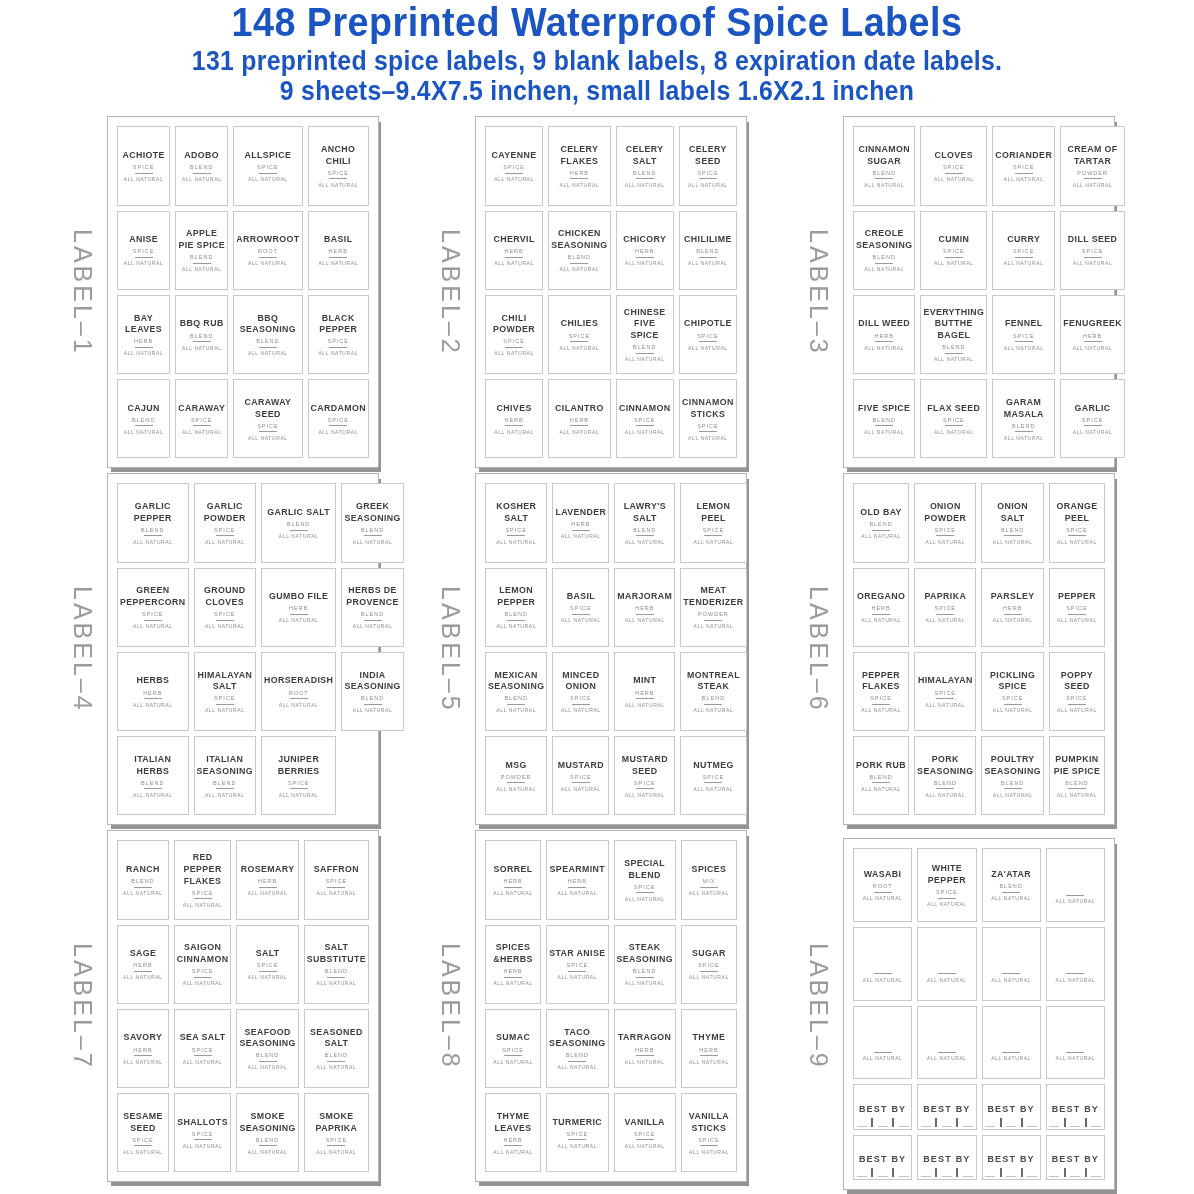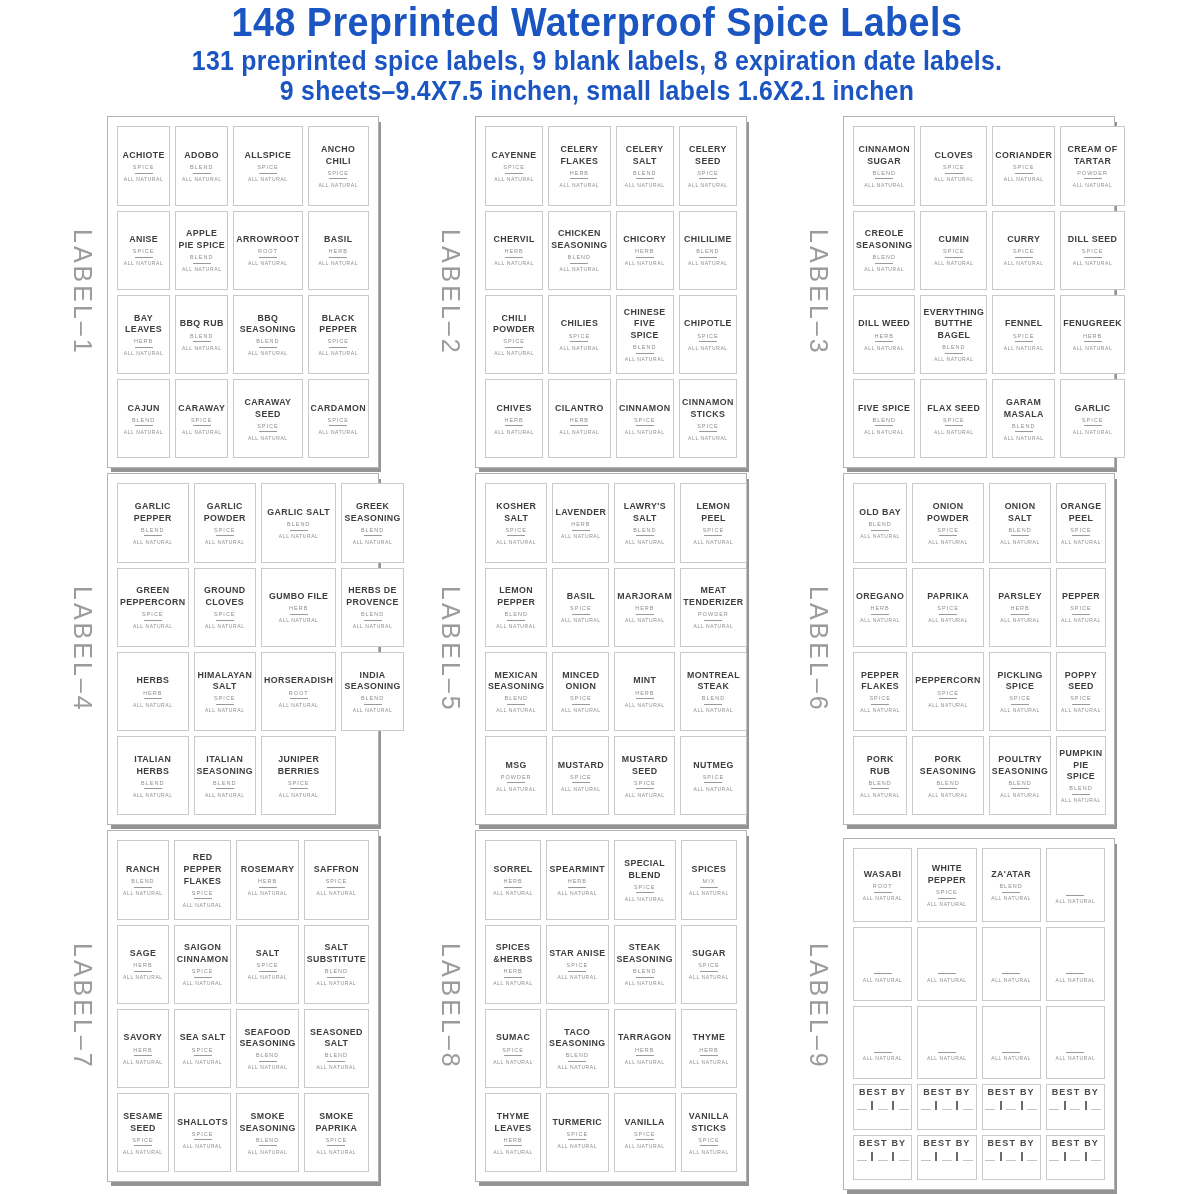--- a/index.html
+++ b/index.html
@@ -63,21 +63,21 @@
     color:#3d3d3d; text-align:center; line-height:1.32;
   }
   .cell-type {
     margin-top:2.5px;
     font-size:5.5px; letter-spacing:1px; color:#8d8d8d;
   }
   .cell-divider { width:18px; height:0; border-top:1px solid #9a9a9a; margin:2.5px 0; }
   .cell-footer { font-size:5px; letter-spacing:0.6px; color:#8d8d8d; }
   .cell--blank { padding-top:28px; }
   
-  .cell--bestby { justify-content:flex-start; }
+  .cell--bestby { justify-content:flex-end; }
   .bb-text { font-size:9px; font-weight:700; letter-spacing:1.2px; color:#4a4a4a; }
   .bb-marks {
     margin-top:4px; width:52px;
     display:flex; align-items:flex-end; justify-content:space-between;
   }
   .bb-line { width:10px; height:1px; background:#c4c4c4; }
   .bb-bar  { width:2px;  height:9px; background:#6a6a6a; }
 </style>
 </head>
 <body>
@@ -639,21 +639,21 @@
           <div class="cell-divider"></div>
           <div class="cell-footer">ALL NATURAL</div>
         </div>
         <div class="cell">
           <div class="cell-name">PEPPER FLAKES</div>
           <div class="cell-type">SPICE</div>
           <div class="cell-divider"></div>
           <div class="cell-footer">ALL NATURAL</div>
         </div>
         <div class="cell">
-          <div class="cell-name">PEPPERCORN</div>
+          <div class="cell-name">HIMALAYAN</div>
           <div class="cell-type">SPICE</div>
           <div class="cell-divider"></div>
           <div class="cell-footer">ALL NATURAL</div>
         </div>
         <div class="cell">
           <div class="cell-name">PICKLING SPICE</div>
           <div class="cell-type">SPICE</div>
           <div class="cell-divider"></div>
           <div class="cell-footer">ALL NATURAL</div>
         </div>

